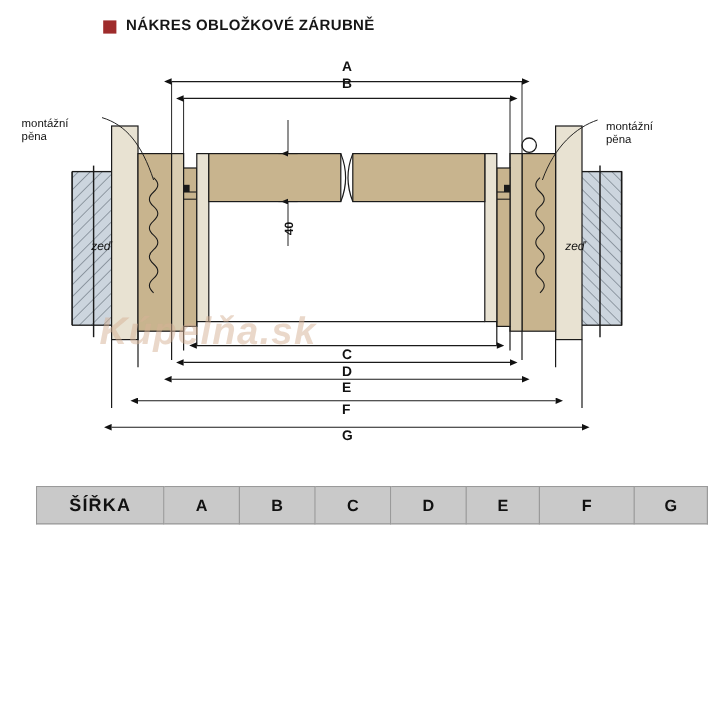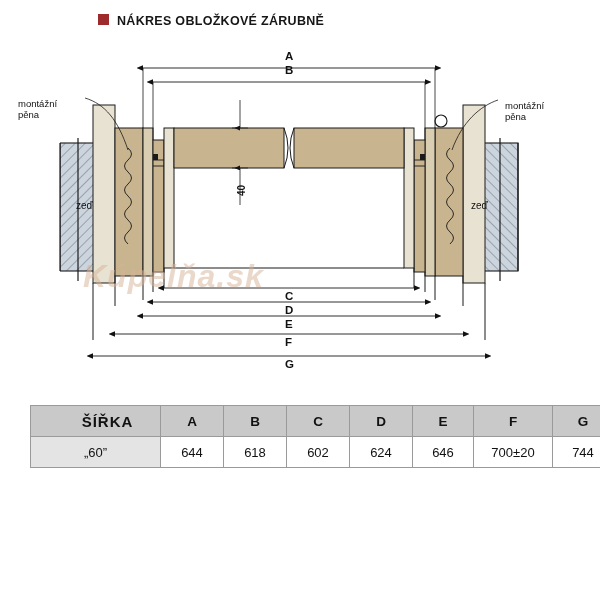--- a/index.html
+++ b/index.html
@@ -16,24 +16,24 @@
   }
   #root {
     position: relative;
     width: 600px;
     height: 600px;
   }
 
   
   .title-row {
     position: absolute;
-    left: 98px;
+    left: 86px;
     top: 14px;
     display: flex;
-    align-items: flex-start;
+    align-items: flex-end;
     gap: 8px;
   }
   .title-square {
     width: 11px;
     height: 11px;
     background: #9e2b2b;
     display: inline-block;
   }
   .title-text {
     font-size: 12.5px;
@@ -79,20 +79,21 @@
   }
   .dim-letter {
     position: absolute;
     font-size: 11.5px;
     font-weight: bold;
     color: #111;
   }
   .zed-lbl {
     position: absolute;
     font-size: 10px;
+    font-style: italic;
     color: #111;
     text-align: right;
   }
   .rot40 {
     position: absolute;
     font-size: 10px;
     font-weight: bold;
     color: #111;
     transform: rotate(-90deg);
     transform-origin: left top;
@@ -119,21 +120,20 @@
     padding: 0;
   }
   table.spec thead th {
     background: #c9c9c9;
     font-weight: bold;
     font-size: 13.5px;
   }
   table.spec thead th.first {
     font-size: 15px;
     letter-spacing: 1px;
-    padding-left: 24px;
   }
   table.spec tbody td.first {
     background: #e4e4e4;
     font-weight: normal;
     font-size: 13px;
   }
   table.spec tbody td {
     background: #ffffff;
   }
 </style>
@@ -314,27 +314,17 @@
           <th style="width:62px;">A</th>
           <th style="width:62px;">B</th>
           <th style="width:62px;">C</th>
           <th style="width:62px;">D</th>
           <th style="width:60px;">E</th>
           <th style="width:78px;">F</th>
           <th style="width:60px;">G</th>
         </tr>
       </thead>
       <tbody>
-        <tr>
-          <td class="first">„60”</td>
-          <td>644</td>
-          <td>618</td>
-          <td>602</td>
-          <td>624</td>
-          <td>646</td>
-          <td>700±20</td>
-          <td>744</td>
-        </tr>
       </tbody>
     </table>
   </div>
 
 </div>
 
 </body></html>

